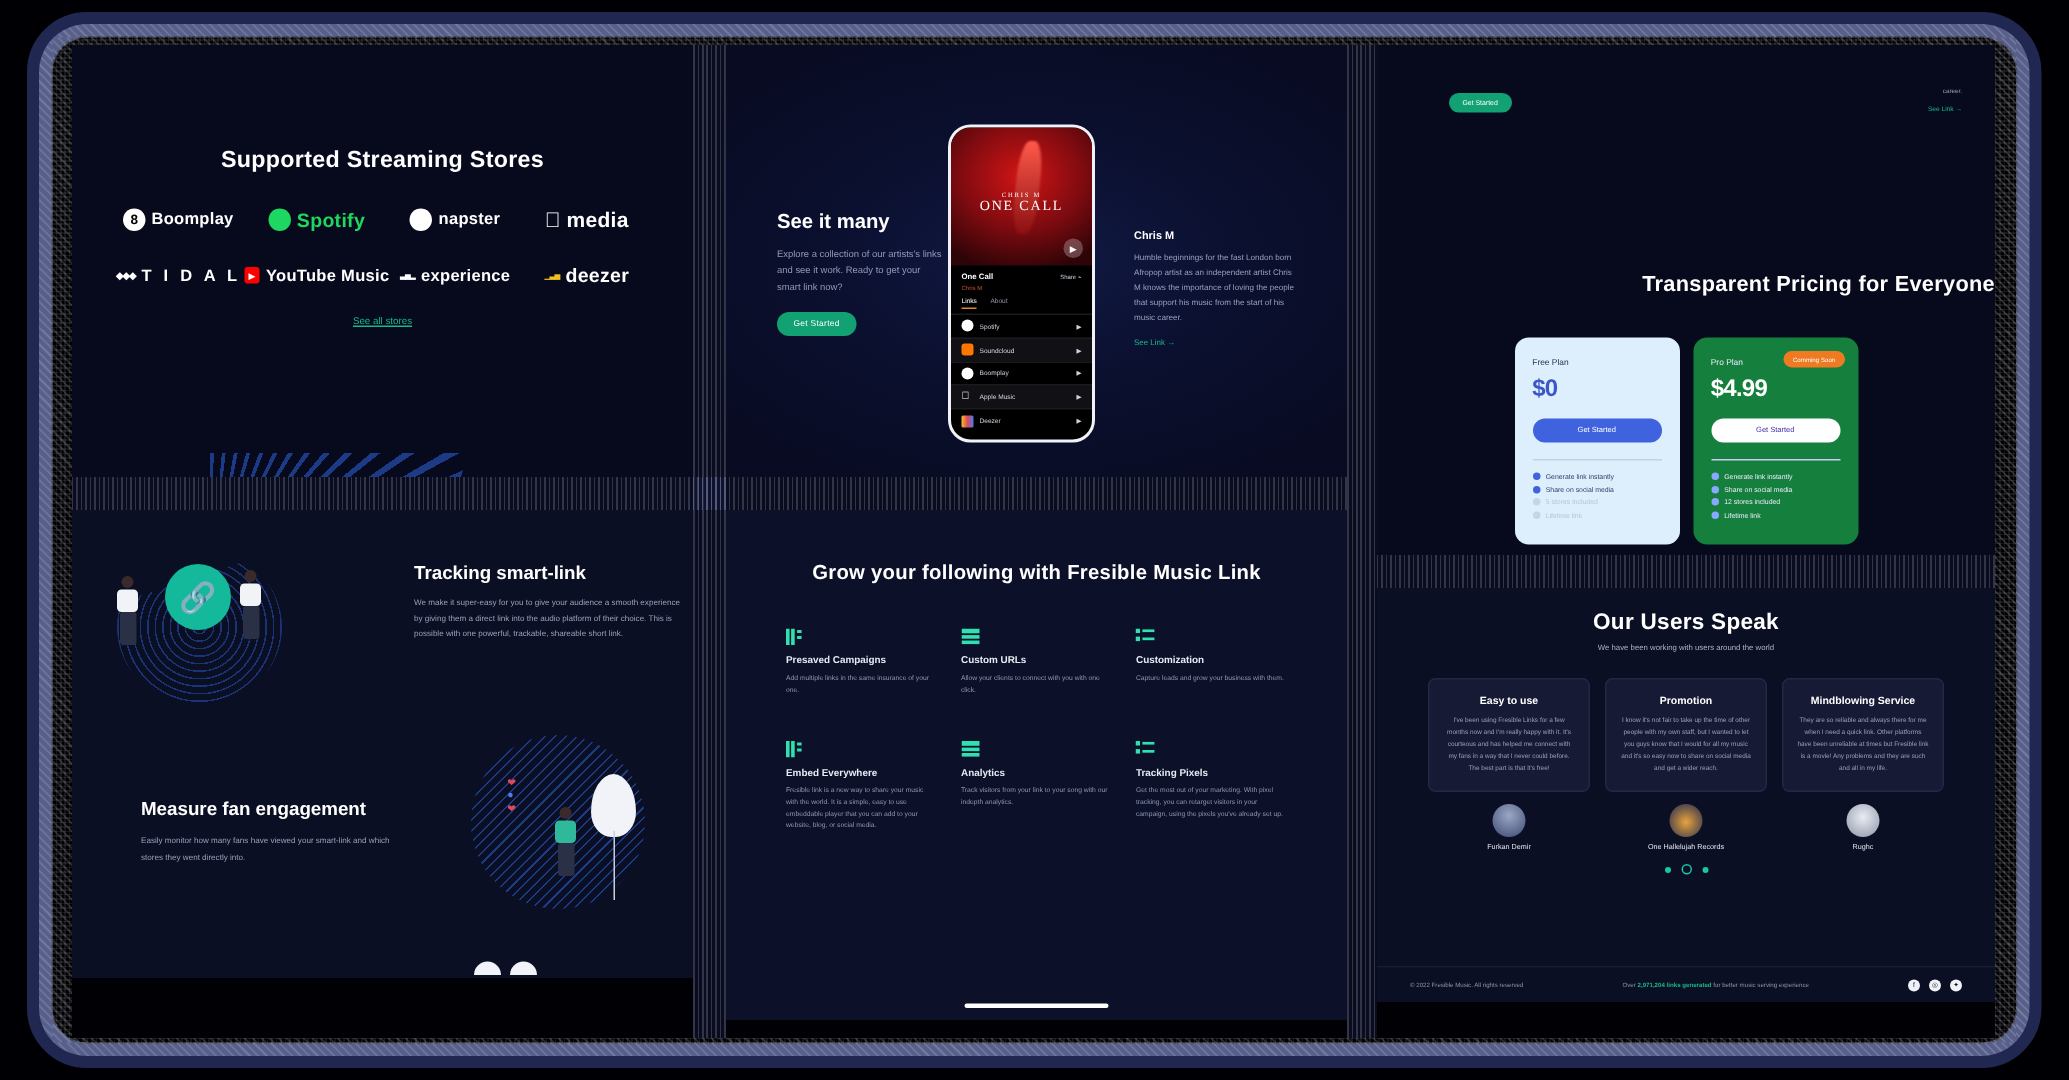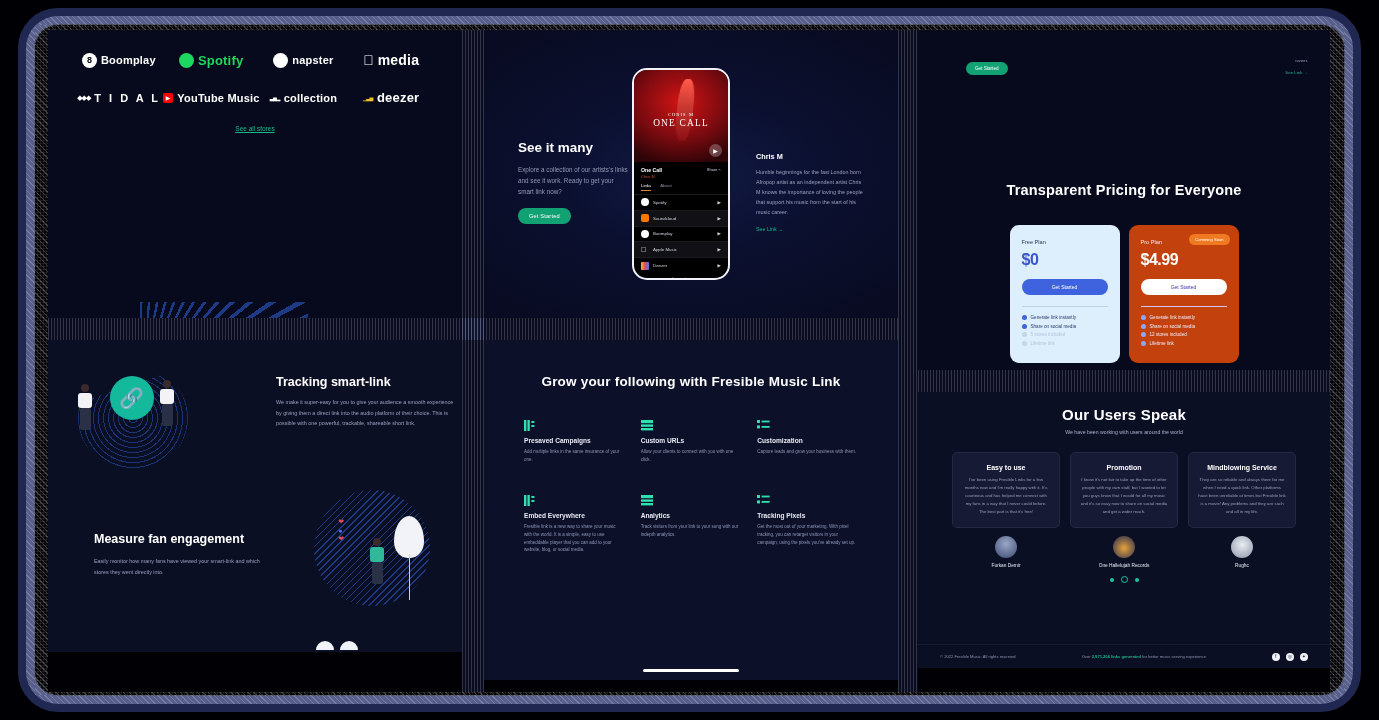--- a/index.html
+++ b/index.html
@@ -108,21 +108,21 @@
   #p-seeit .right-col h4 { color: #fff; font-size: 7.3px; font-weight: 700; }
   #p-seeit .right-col p { color: #98a0bc; font-size: 5.4px; line-height: 1.85; margin-top: 6px; }
   .see-link { color:#16b98a; font-size: 5.3px; margin-top: 9px; display:block; text-decoration:none;}
 
   
   .phone {
     position: absolute; width: 98px; height: 212px;
     border: 2.4px solid #f0f2f8; border-radius: 15px;
     background: #000; overflow: hidden;
   }
-  #phone-main { left: 148px; top: 38px; }   
+  #phone-main { left: 148px; top: 53px; }   
   .phone-art {
     height: 92px; position: relative;
     background:
       radial-gradient(ellipse 80% 70% at 50% 35%, #d21414 0%, #7e0b10 55%, #2d0407 100%);
   }
   .phone-art .fig {
     position:absolute; left:46%; top:10%; width: 16px; height: 62px;
     background: linear-gradient(180deg,#ff5a4a,#8a0f12);
     transform: skewX(-6deg); filter: blur(.6px); border-radius: 40%;
   }
@@ -146,25 +146,25 @@
     padding: 3.4px 7px; border-top: .5px solid #1b1b1f;
   }
   .link-row:nth-child(even) { background: #111115; }
   .link-row .ic { width: 8px; height: 8px; border-radius: 50%; flex:none; }
   .link-row .nm { color:#cfd3e0; font-size:4.4px; flex: 1; }
   .link-row .ar { color:#cfd3e0; font-size:4.4px; }
   .phone-foot { text-align:center; padding: 4px 0 6px; }
   .phone-foot .pb { color:#6f7486; font-size:2.8px; letter-spacing:.3px; }
 
   
-  #p-pricing .title { font-size: 14.5px; margin-top: 152px; }
+  #p-pricing .title { font-size: 14.5px; margin-top: 152px; text-align: right; }
   .price-cards { display:flex; justify-content:center; gap: 9px; margin-top: 27px; }
   .pcard { width: 110px; border-radius: 9px; padding: 14px 12px; position: relative; }
   .pcard.free { background: #ddeefc; }
-  .pcard.pro  { background: #c2410c; min-height: 136px; }
+  .pcard.pro  { background: #15803d; min-height: 136px; }
   .plan-name.free { color:#2a3657; font-size: 5.6px; }
   .plan-name.pro  { color:#ece9ff; font-size: 5.6px; }
   .price.free { color:#3a56c9; font-size: 16px; font-weight:700; margin-top: 6px; letter-spacing:-.5px;}
   .price.pro  { color:#fff;     font-size: 16px; font-weight:700; margin-top: 6px; letter-spacing:-.5px;}
   .cta {
     display:block; width: 86px; margin: 10px auto 0; border:none; cursor:pointer;
     border-radius: 999px; font-size: 5px; padding: 5px 0; text-align:center;
   }
   .cta.blue  { background:#3f63de; color:#fff; }
   .cta.white { background:#fff;    color:#3d2fa8; }
@@ -287,20 +287,21 @@
 </div>
 
 <div id="grid">
 
   <div class="seam" style="left:414px;top:0;width:22px;height:662px;"></div>
   <div class="seam" style="left:850px;top:0;width:20px;height:662px;"></div>
   <div class="seam" style="left:0;top:288px;width:850px;height:22px;"></div>
   <div class="seam" style="left:870px;top:340px;width:412px;height:22px;"></div>
 
   <section class="panel bg-darker" id="p-stores">
+    <h2 class="sec-title title">Supported Streaming Stores</h2>
 
     <div class="logo-grid">
       <div class="logo">
         <span class="circ" style="background:#fff;color:#000;font-size:9px;display:flex;align-items:center;justify-content:center;font-weight:700;">8</span>
         <span class="txt">Boomplay</span>
       </div>
       <div class="logo">
         <span class="circ" style="background:#1ed760;"></span>
         <span class="txt" style="color:#1ed760;font-size:13px;">Spotify</span>
       </div>
@@ -315,21 +316,21 @@
       <div class="logo">
         <span style="font-size:7px;letter-spacing:-1px;">◆◆◆</span>
         <span class="txt" style="letter-spacing:2.5px;font-size:11px;">T I D A L</span>
       </div>
       <div class="logo">
         <span style="background:#ff0000;color:#fff;font-size:6px;padding:1.5px 3px;border-radius:2px;">▶</span>
         <span class="txt">YouTube Music</span>
       </div>
       <div class="logo">
         <span style="font-size:5px;letter-spacing:-.5px;">▃▅▂</span>
-        <span class="txt">collection</span>
+        <span class="txt">experience</span>
       </div>
       <div class="logo">
         <span style="font-size:5px;letter-spacing:-.5px;color:#f0c020;">▁▃▅</span>
         <span class="txt" style="font-size:13px;">deezer</span>
       </div>
     </div>
 
     <a class="see-all" href="#">See all stores</a>
 
 

